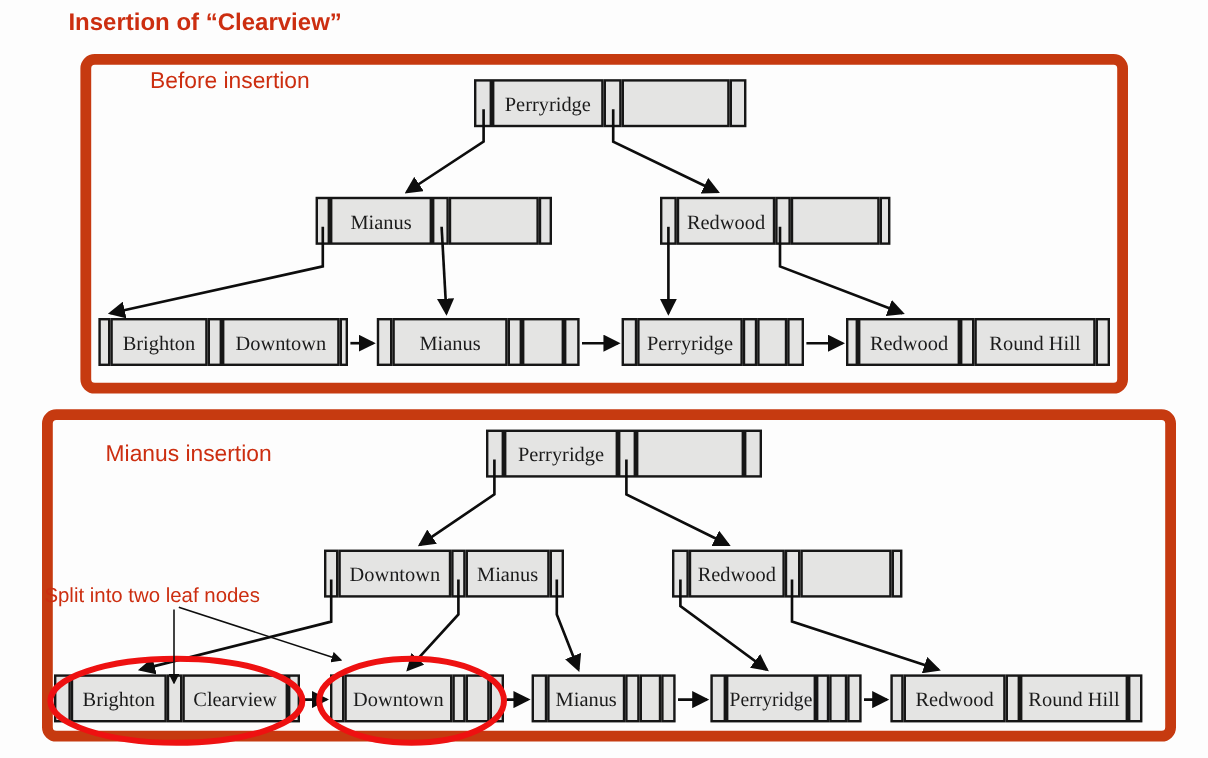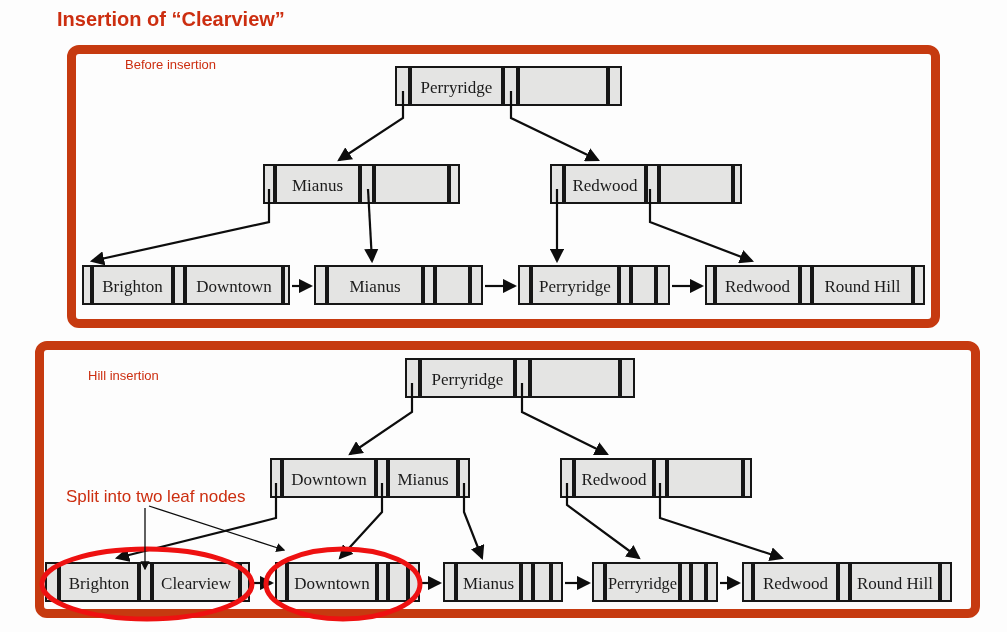--- a/index.html
+++ b/index.html
@@ -1,38 +1,38 @@
 <!DOCTYPE html>
 <html style="--frame: #c63a10; --label: #cc2e10;"><head>
 <meta charset="utf-8">
 <style>
   html,body{margin:0;padding:0;background:#fdfdfd;width:1007px;height:632px;overflow:hidden;}
   .canvas{position:relative;width:1007px;height:556px;font-family:"Liberation Sans",sans-serif;}
   .title{position:absolute;left:57px;top:8px;font-size:20px;font-weight:bold;color:var(--label,#cc2e10);}
   .frame{position:absolute;border:9px solid var(--frame,#c63a10);border-radius:12px;box-sizing:border-box;background:transparent;}
   .frame-before{left:67px;top:45px;width:873px;height:283px;}
   .frame-after{left:35px;top:341px;width:945px;height:277px;}
-  .plabel{position:absolute;color:var(--label,#cc2e10);font-size:13px;}
+  .plabel{position:absolute;color:var(--label,#cc2e10);font-size:19px;}
   .label-before{left:125px;top:57px;}
   .label-after{left:88px;top:368px;}
-  .split-note{left:37px;top:487px;font-size:17px;margin-left:29px;}
+  .split-note{left:37px;top:487px;font-size:17px;}
   svg{position:absolute;left:0;top:0;}
   .edge{stroke:#0d0d0d;stroke-width:2.2;fill:none;}
   .thin-edge{stroke:#0d0d0d;stroke-width:1.3;fill:none;}
   .nodetext{font-family:"Liberation Serif",serif;font-size:17px;fill:#1b1b1b;}
 </style>
 </head>
 <body>
 
 <div class="canvas">
   <div class="title">Insertion of “Clearview”</div>
   <div class="frame frame-before"></div>
   <div class="frame frame-after"></div>
   <div class="plabel label-before">Before insertion</div>
-  <div class="plabel label-after">Hill insertion</div>
+  <div class="plabel label-after">Mianus insertion</div>
   <div class="plabel split-note">Split into two leaf nodes</div>
   <svg id="diagram-svg" width="1007" height="632" viewBox="0 0 1007 632">
     <defs>
       <marker id="ah" viewBox="0 0 10 10" refX="8.5" refY="5" markerWidth="6.5" markerHeight="6.5" orient="auto-start-reverse">
         <path d="M0 0 L10 5 L0 10 z" fill="#0d0d0d"></path>
       </marker>
       <marker id="ah-sm" viewBox="0 0 10 10" refX="8.5" refY="5" markerWidth="7" markerHeight="7" orient="auto-start-reverse">
         <path d="M0 0 L10 5 L0 10 z" fill="#0d0d0d"></path>
       </marker>
     </defs>

